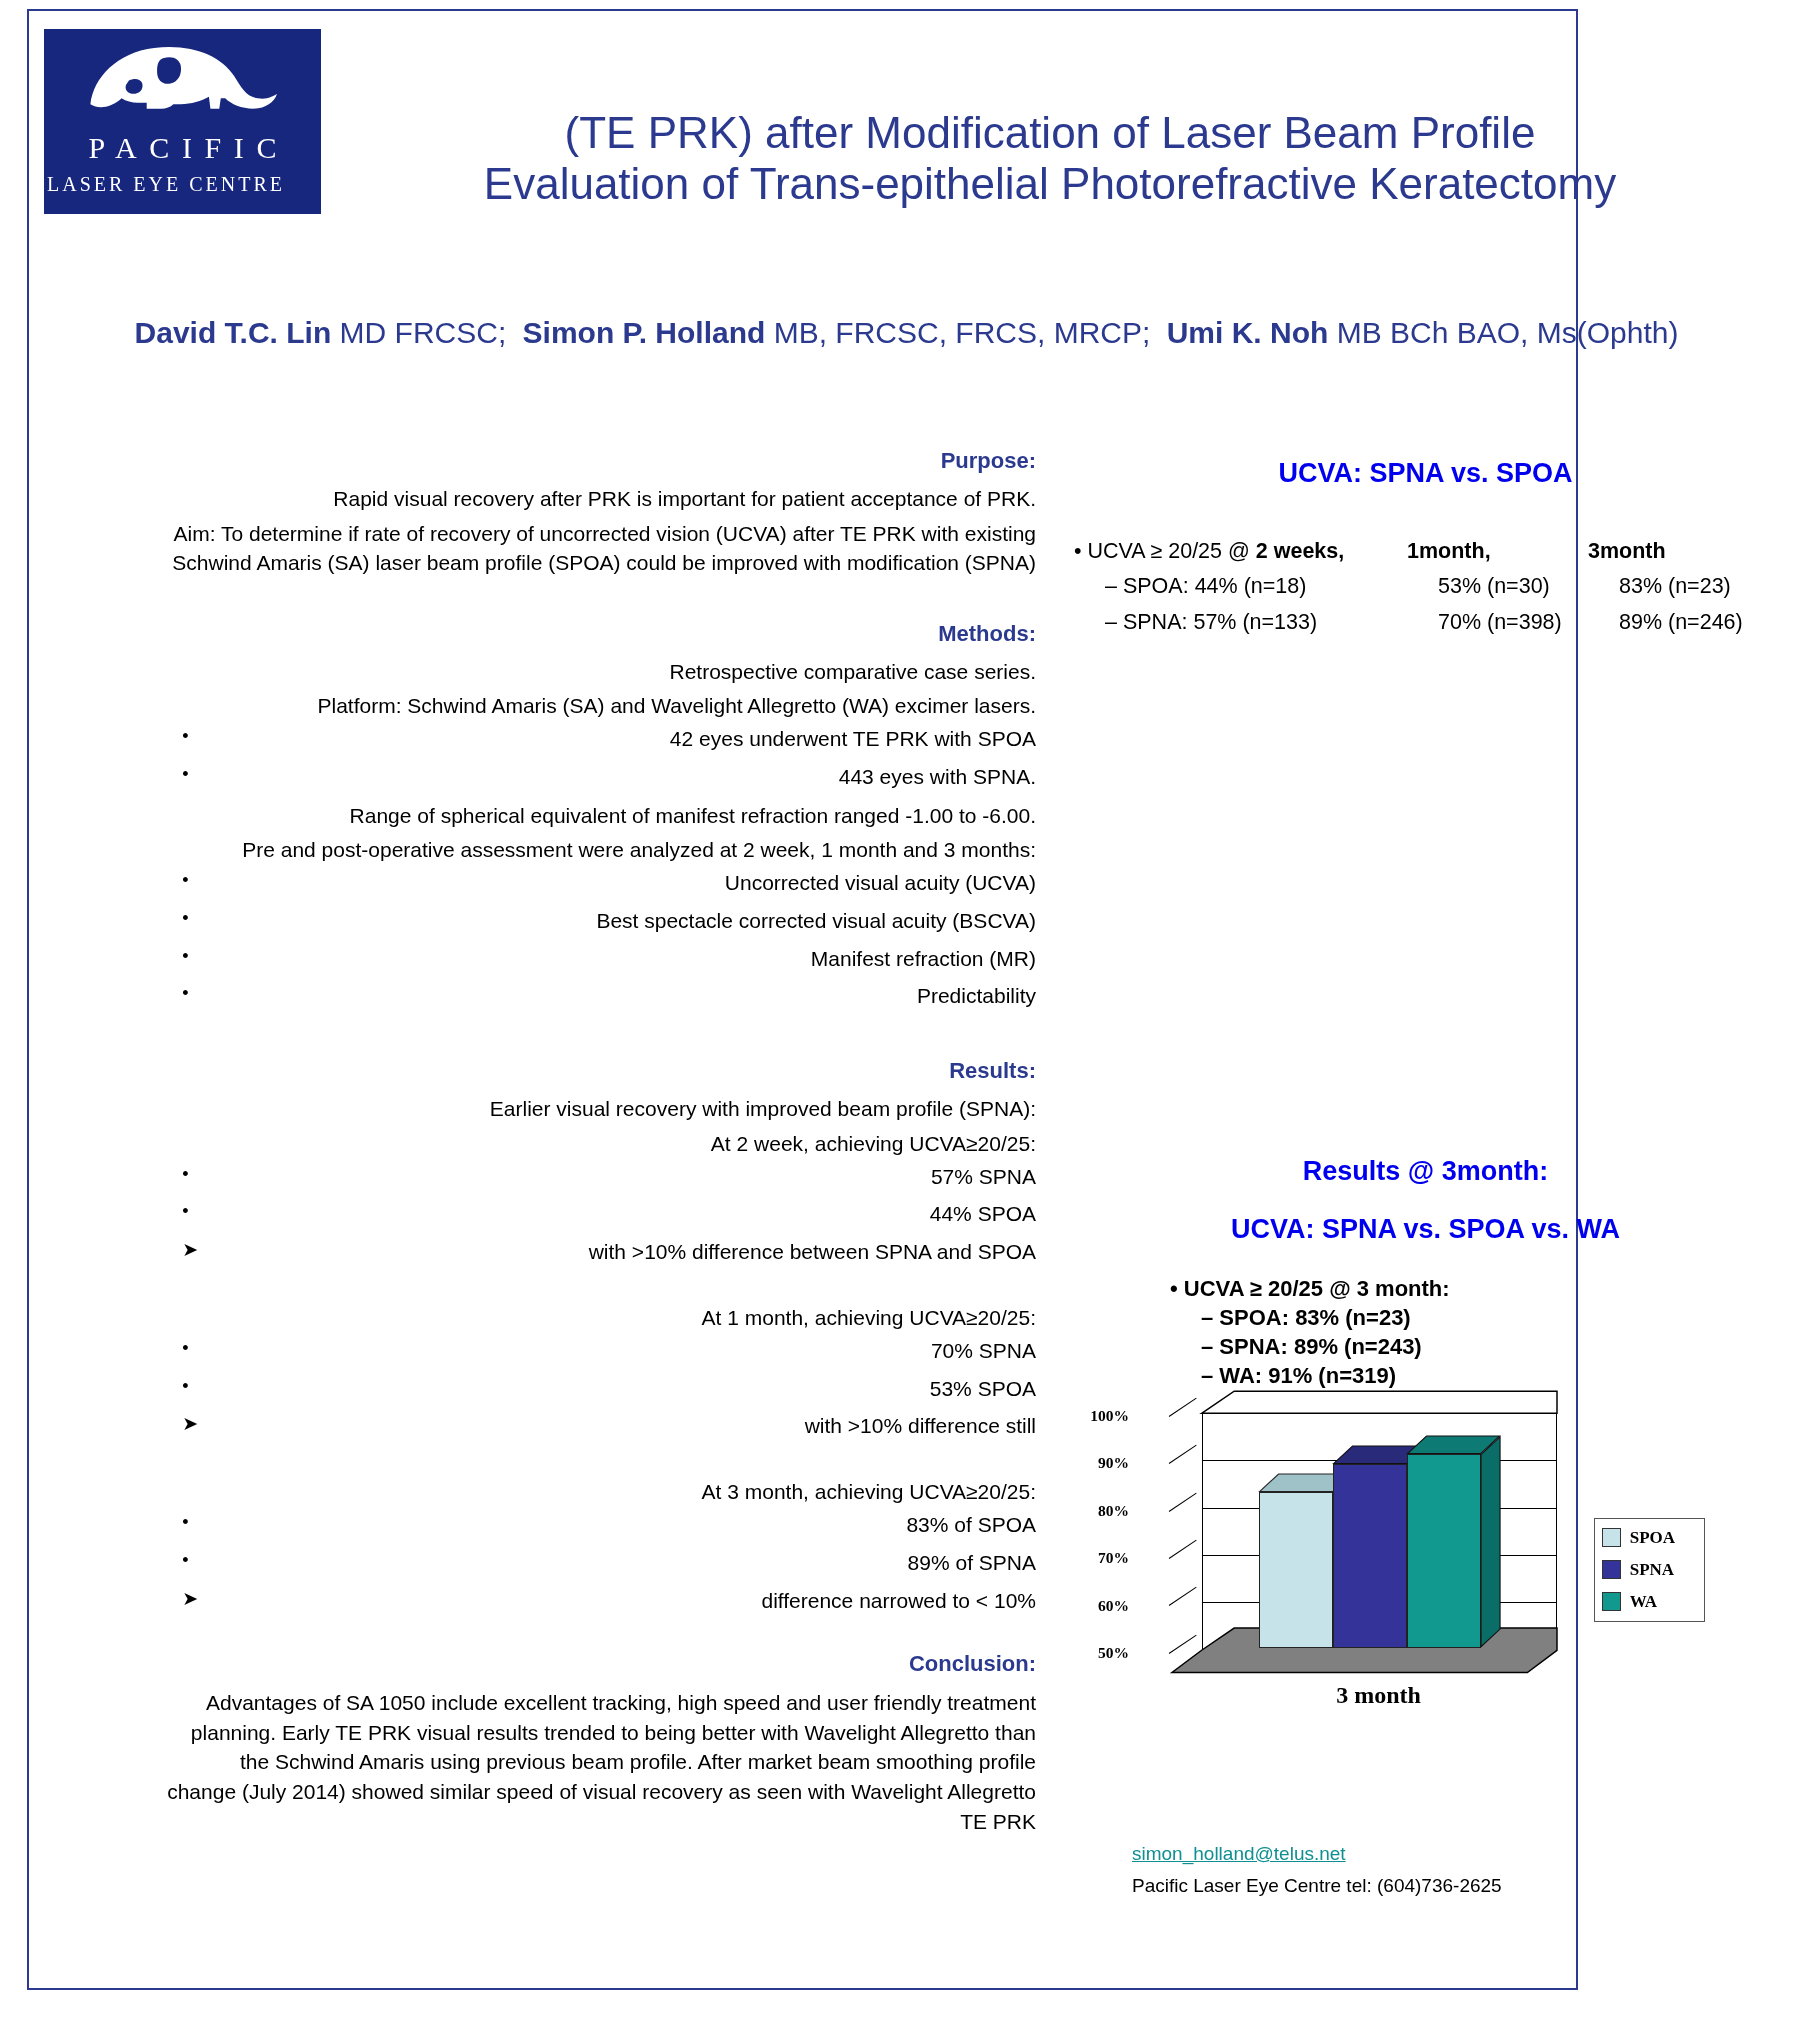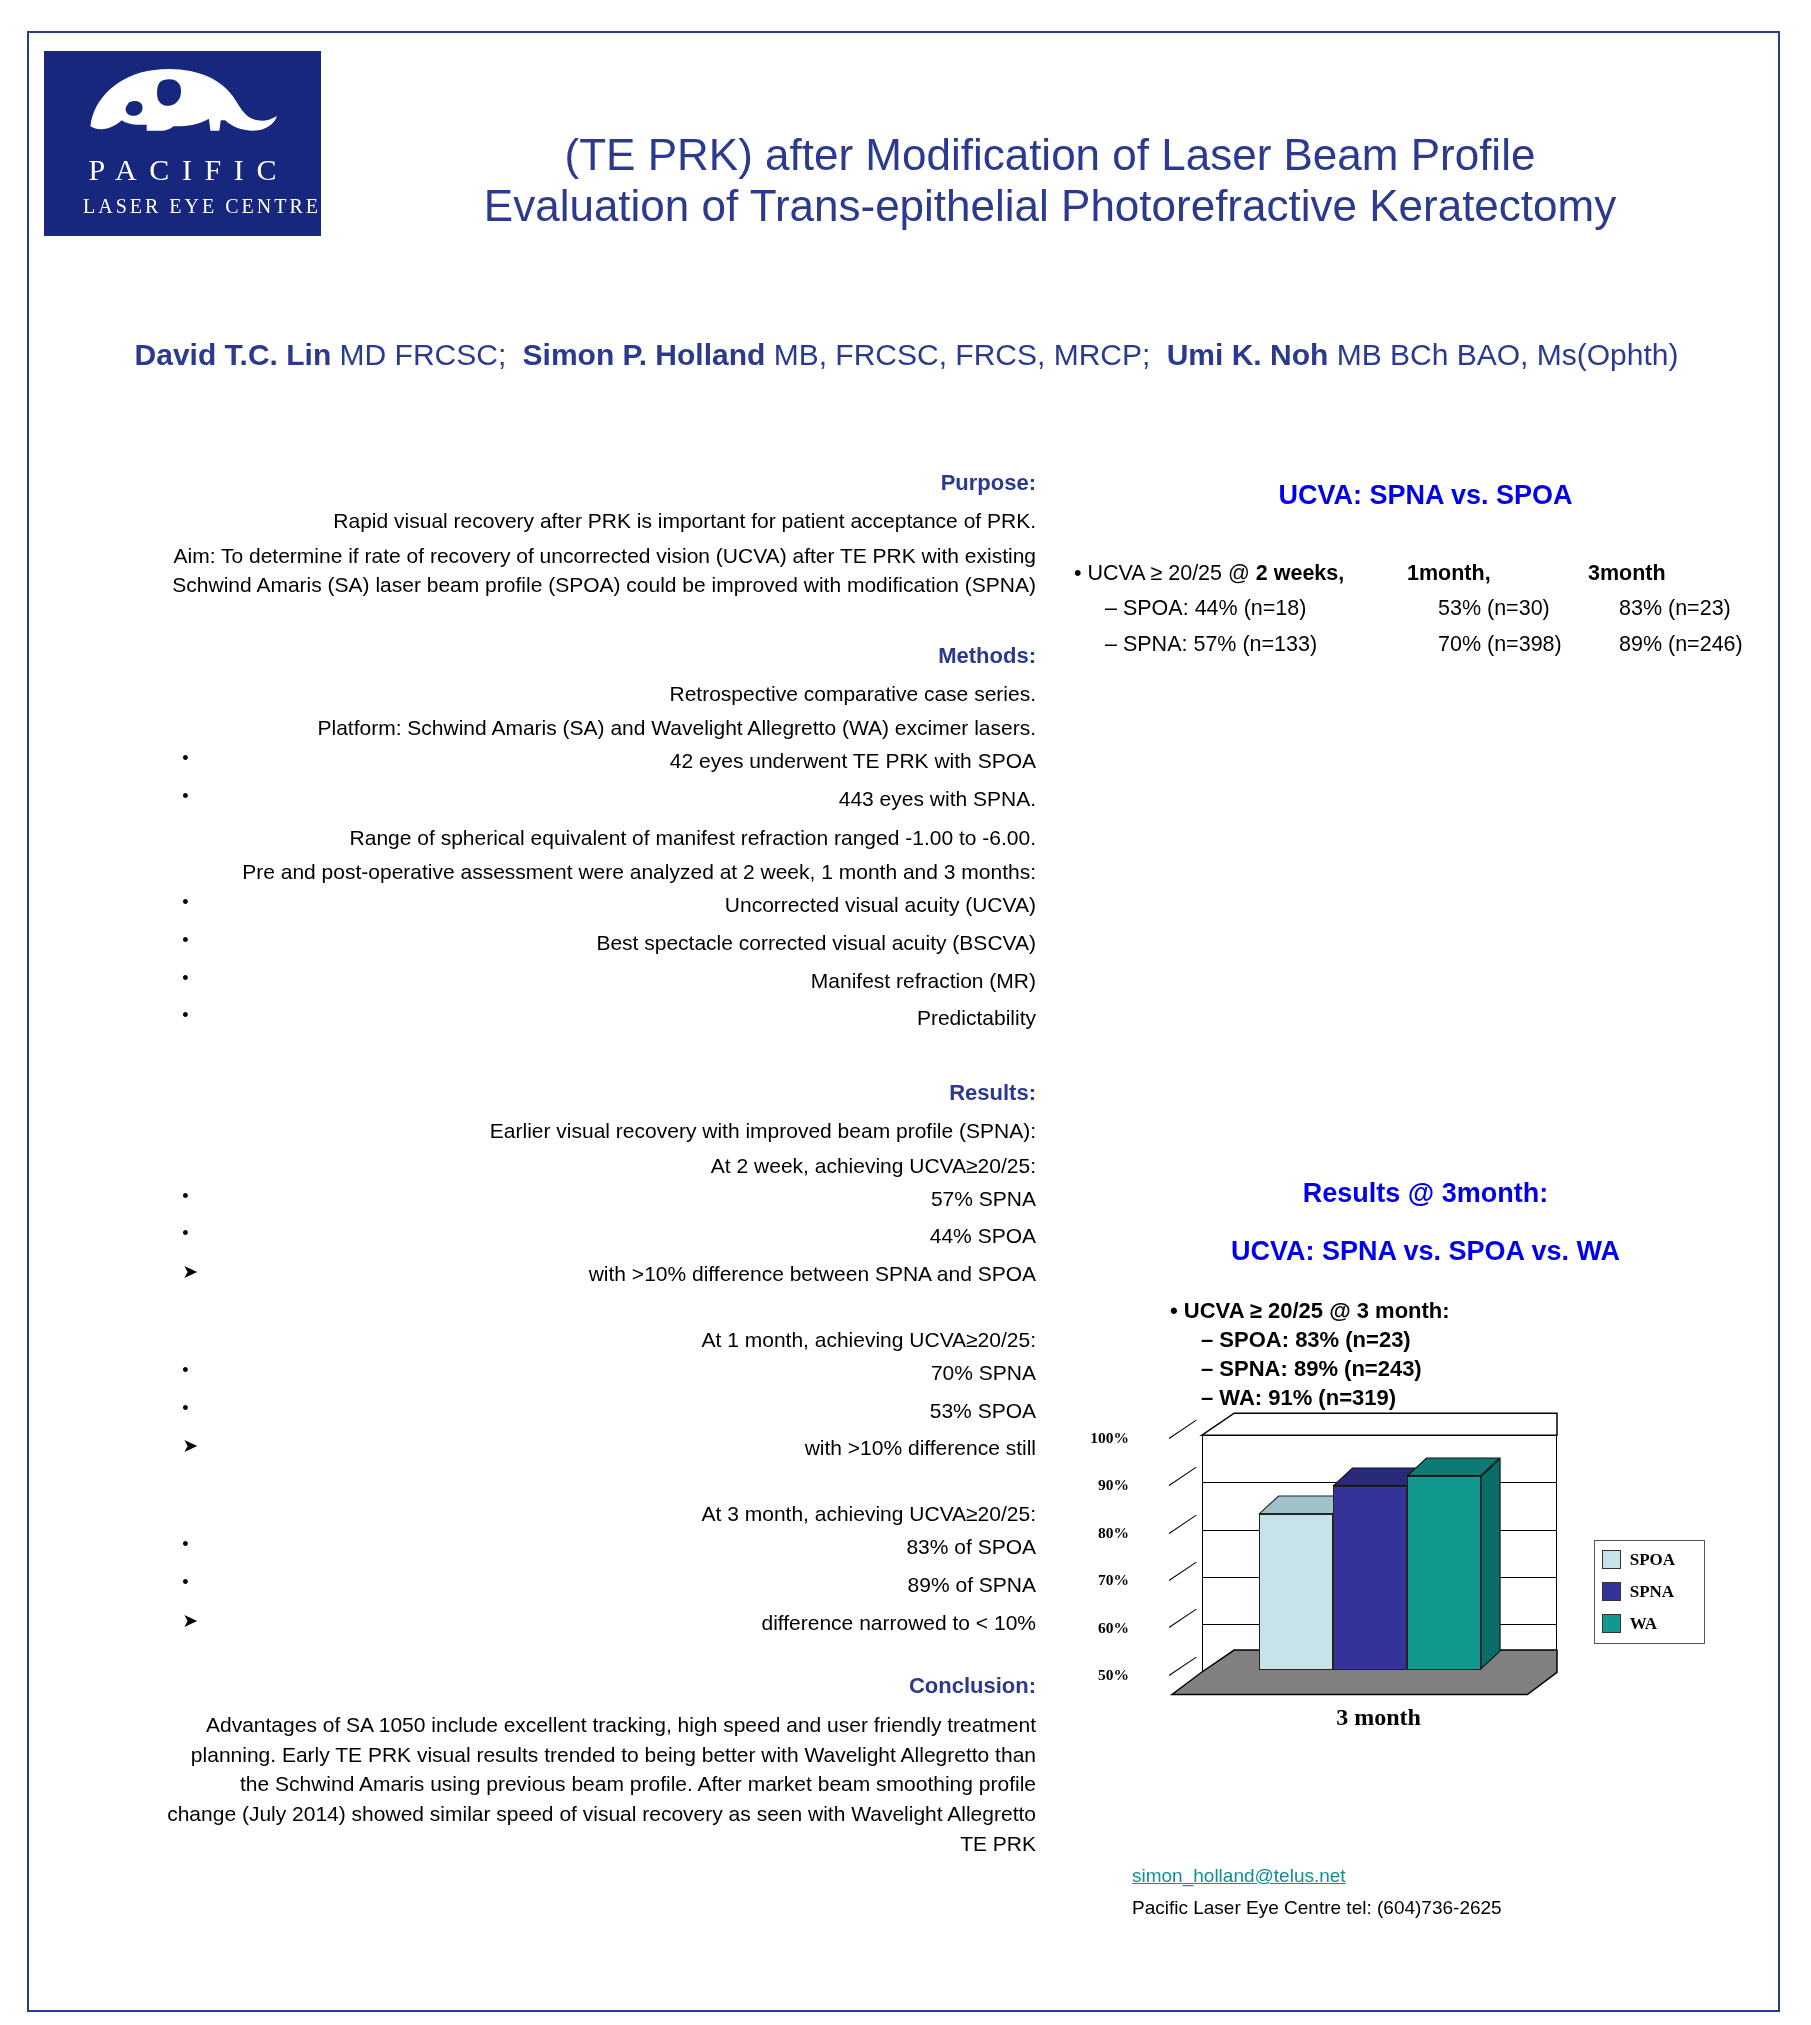--- a/index.html
+++ b/index.html
@@ -11,22 +11,22 @@
     width: 1812px;
     height: 2025px;
     font-family: "Liberation Sans", sans-serif;
     -webkit-font-smoothing: antialiased;
   }
 
   
   #poster {
     position: absolute;
     left: 27px;
-    top: 31px;
-    width: 1753px;
+    top: 9px;
+    width: 1551px;
     height: 1981px;
     border: 2.2px solid #2b3a8f;
     background: #ffffff;
     box-sizing: border-box;
   }
 
   
   #header {
     position: absolute;
     left: 0; top: 0;
@@ -59,21 +59,21 @@
     font-family: "Liberation Serif", serif;
     font-size: 30px;
     letter-spacing: 12.6px;
     text-indent: 12.6px;
     line-height: 1;
   }
   #logo-sub {
     position: absolute;
     left: 0; right: 0;
     top: 145px;
-    text-align: right;
+    text-align: left;
     color: #ffffff;
     font-family: "Liberation Serif", serif;
     font-size: 20px;
     letter-spacing: 3px;
     text-indent: 3px;
     line-height: 1;
   }
   #poster-title {
     position: absolute;
     left: 318px;

